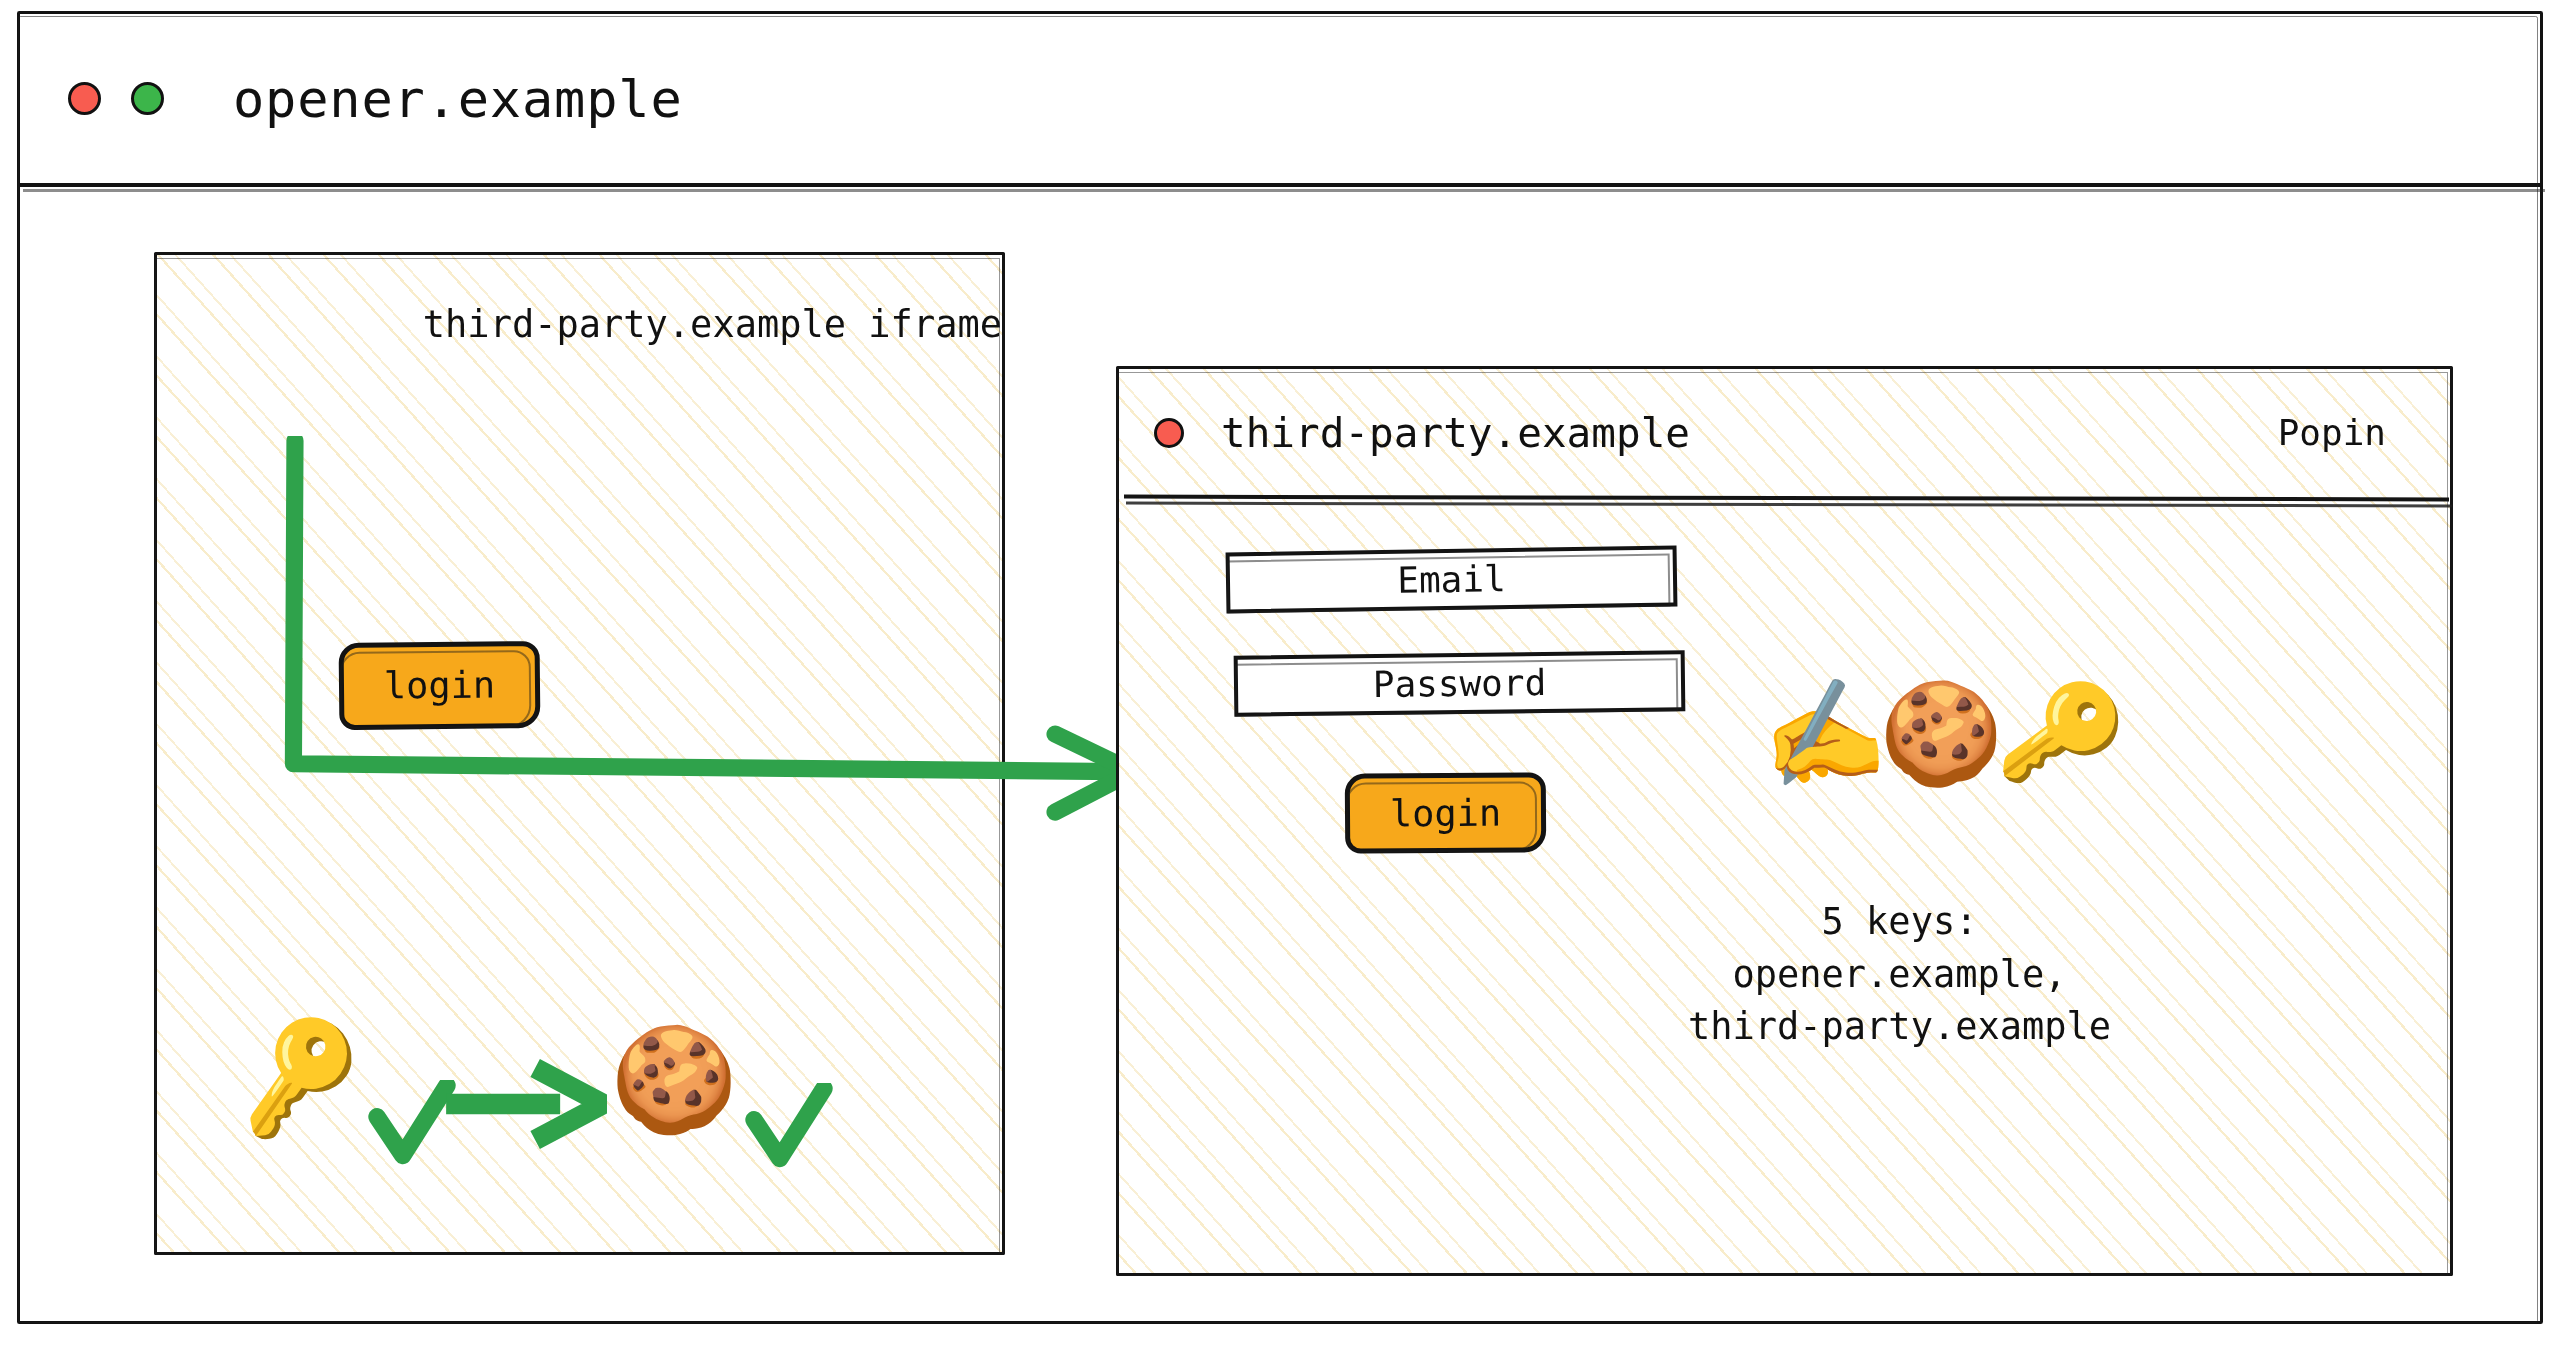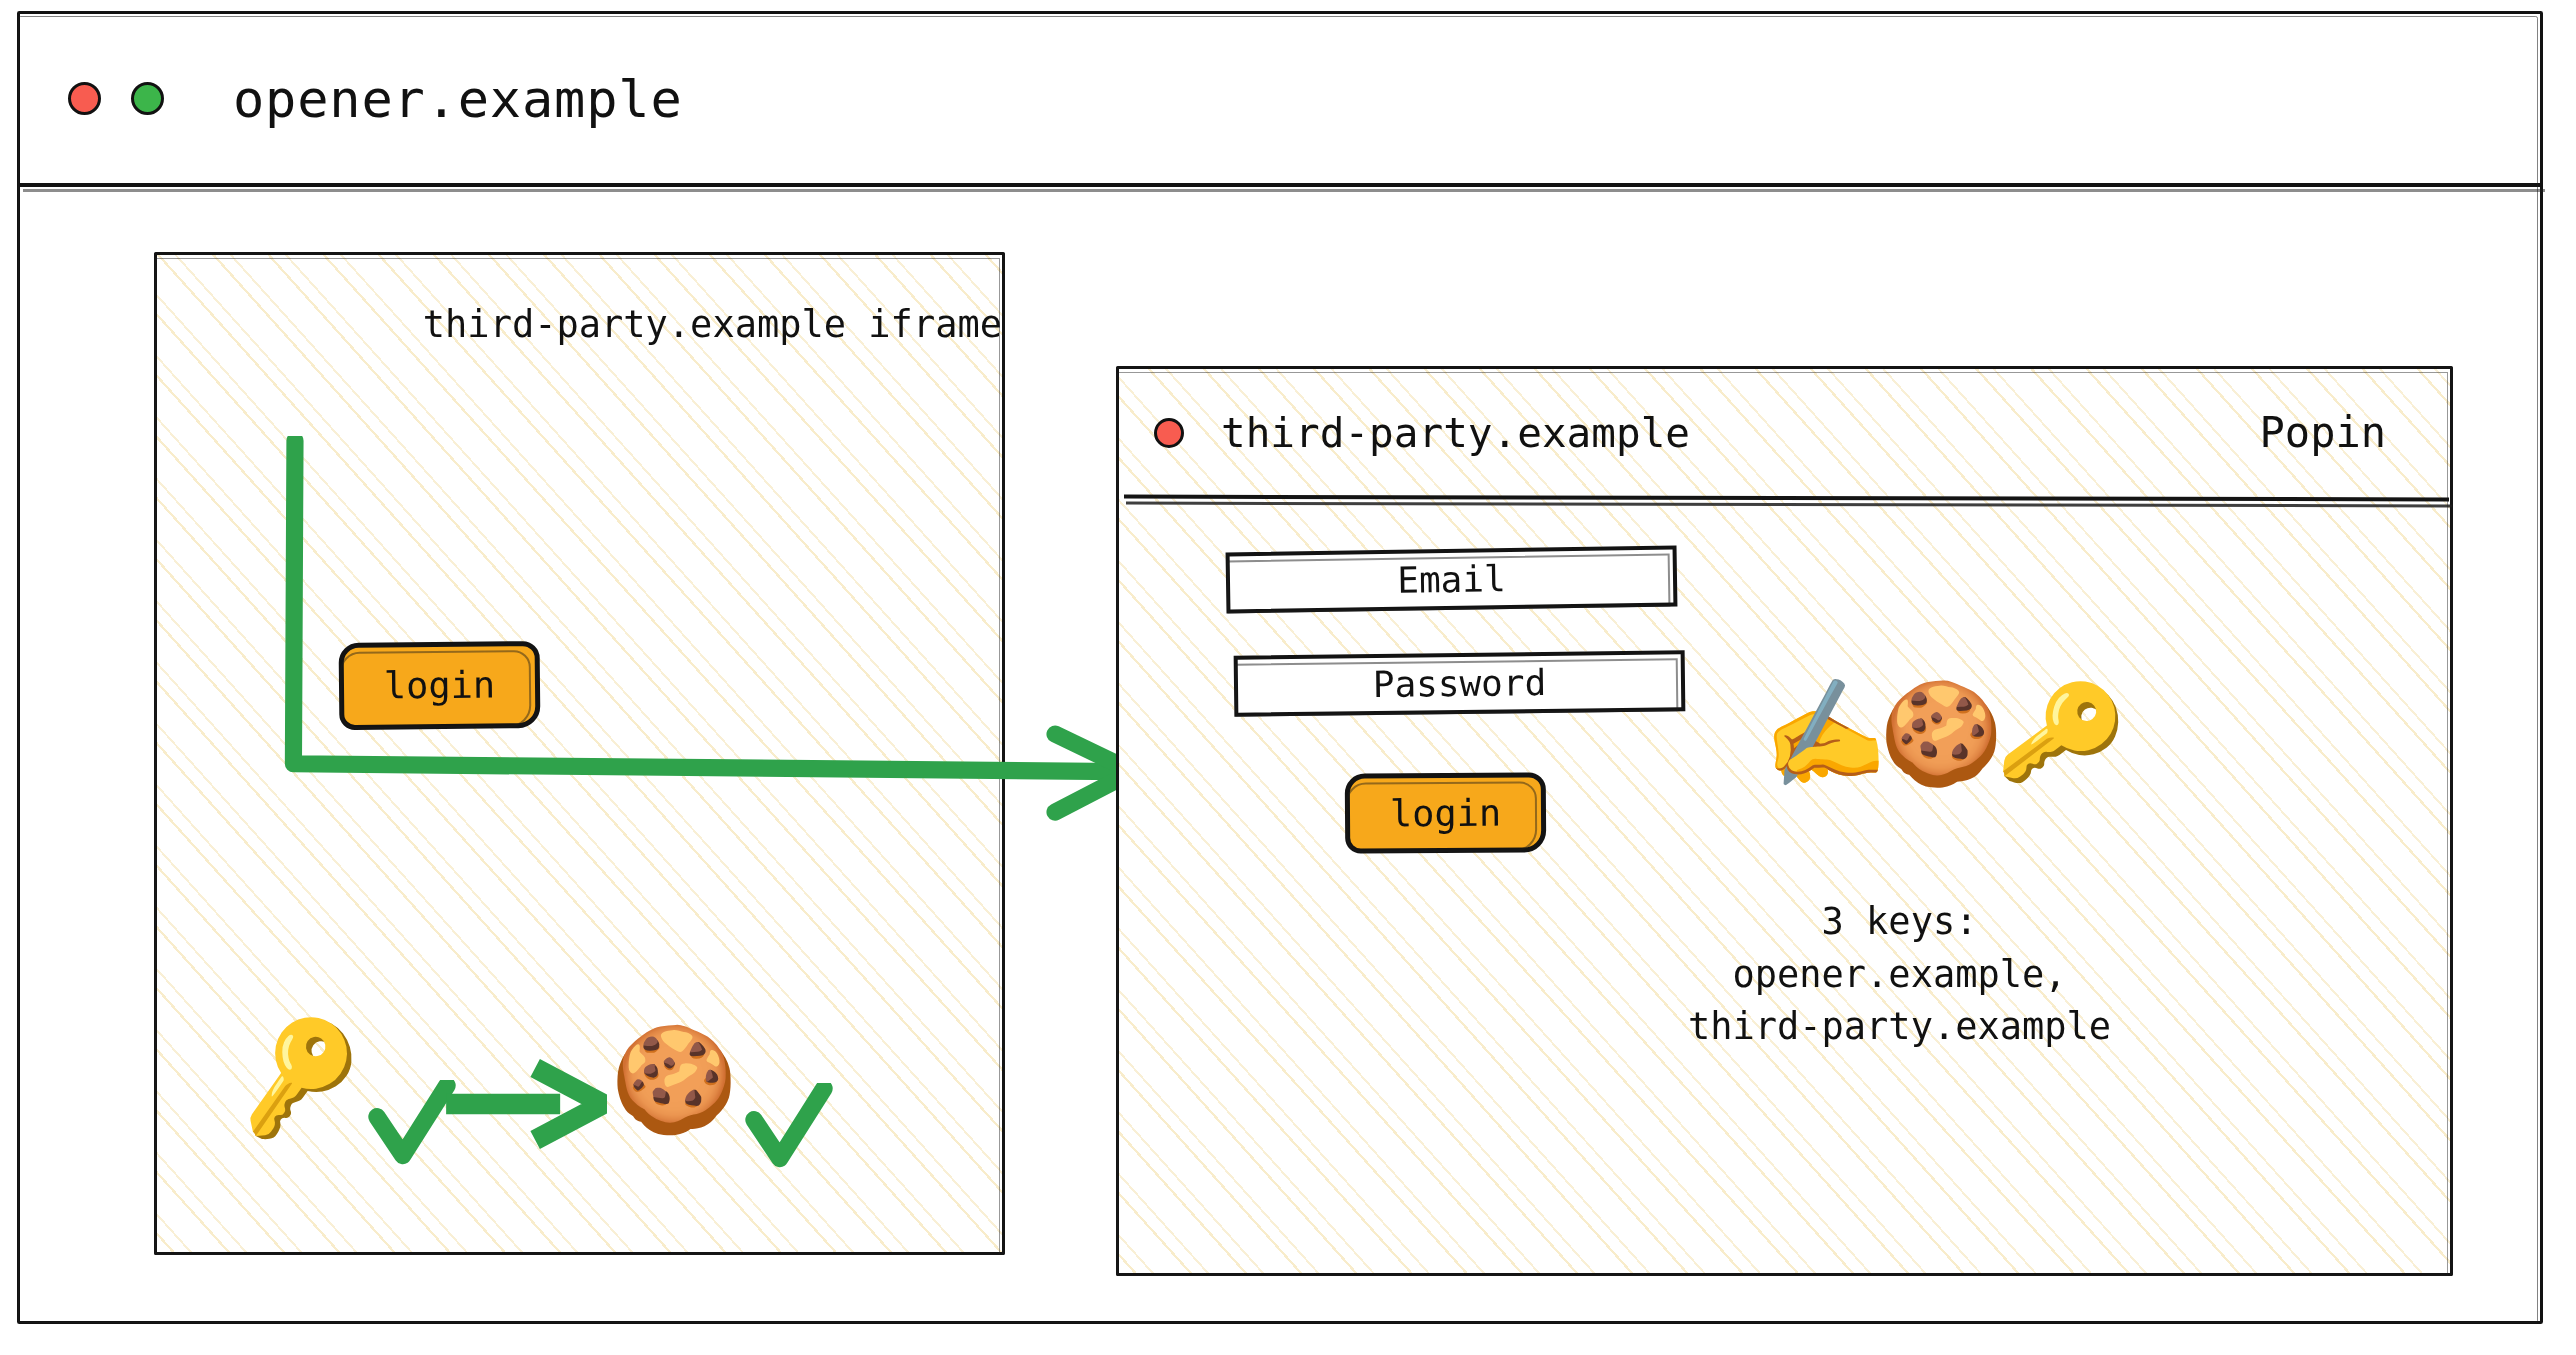--- a/index.html
+++ b/index.html
@@ -220,21 +220,21 @@
   }
   #popup-origin {
     margin-left: 37px;
     font-size: 41px;
     color: #111111;
     white-space: nowrap;
   }
   #popup-kind {
     margin-left: auto;
     margin-right: 64px;
-    font-size: 42px;
+    font-size: 36px;
     color: #111111;
     white-space: nowrap;
   }
 
   
   .field {
     position: absolute;
     background: #ffffff;
     border: 4.7px solid #131313;
     color: #111111;
@@ -412,21 +412,21 @@
         <span>login</span>
       </div>
 
       <div id="emoji-row">
         <span class="big-emoji" id="writing-hand-icon">✍️</span>
         <span class="big-emoji" id="popup-cookie-icon">🍪</span>
         <span class="big-emoji" id="popup-key-icon">🔑</span>
       </div>
 
       <div id="keys-note">
-        <div>3 keys:</div>
+        <div>5 keys:</div>
         <div>opener.example,</div>
         <div>third-party.example</div>
       </div>
 
     </div>
   </div>
 </div>
 
 
 </body></html>

